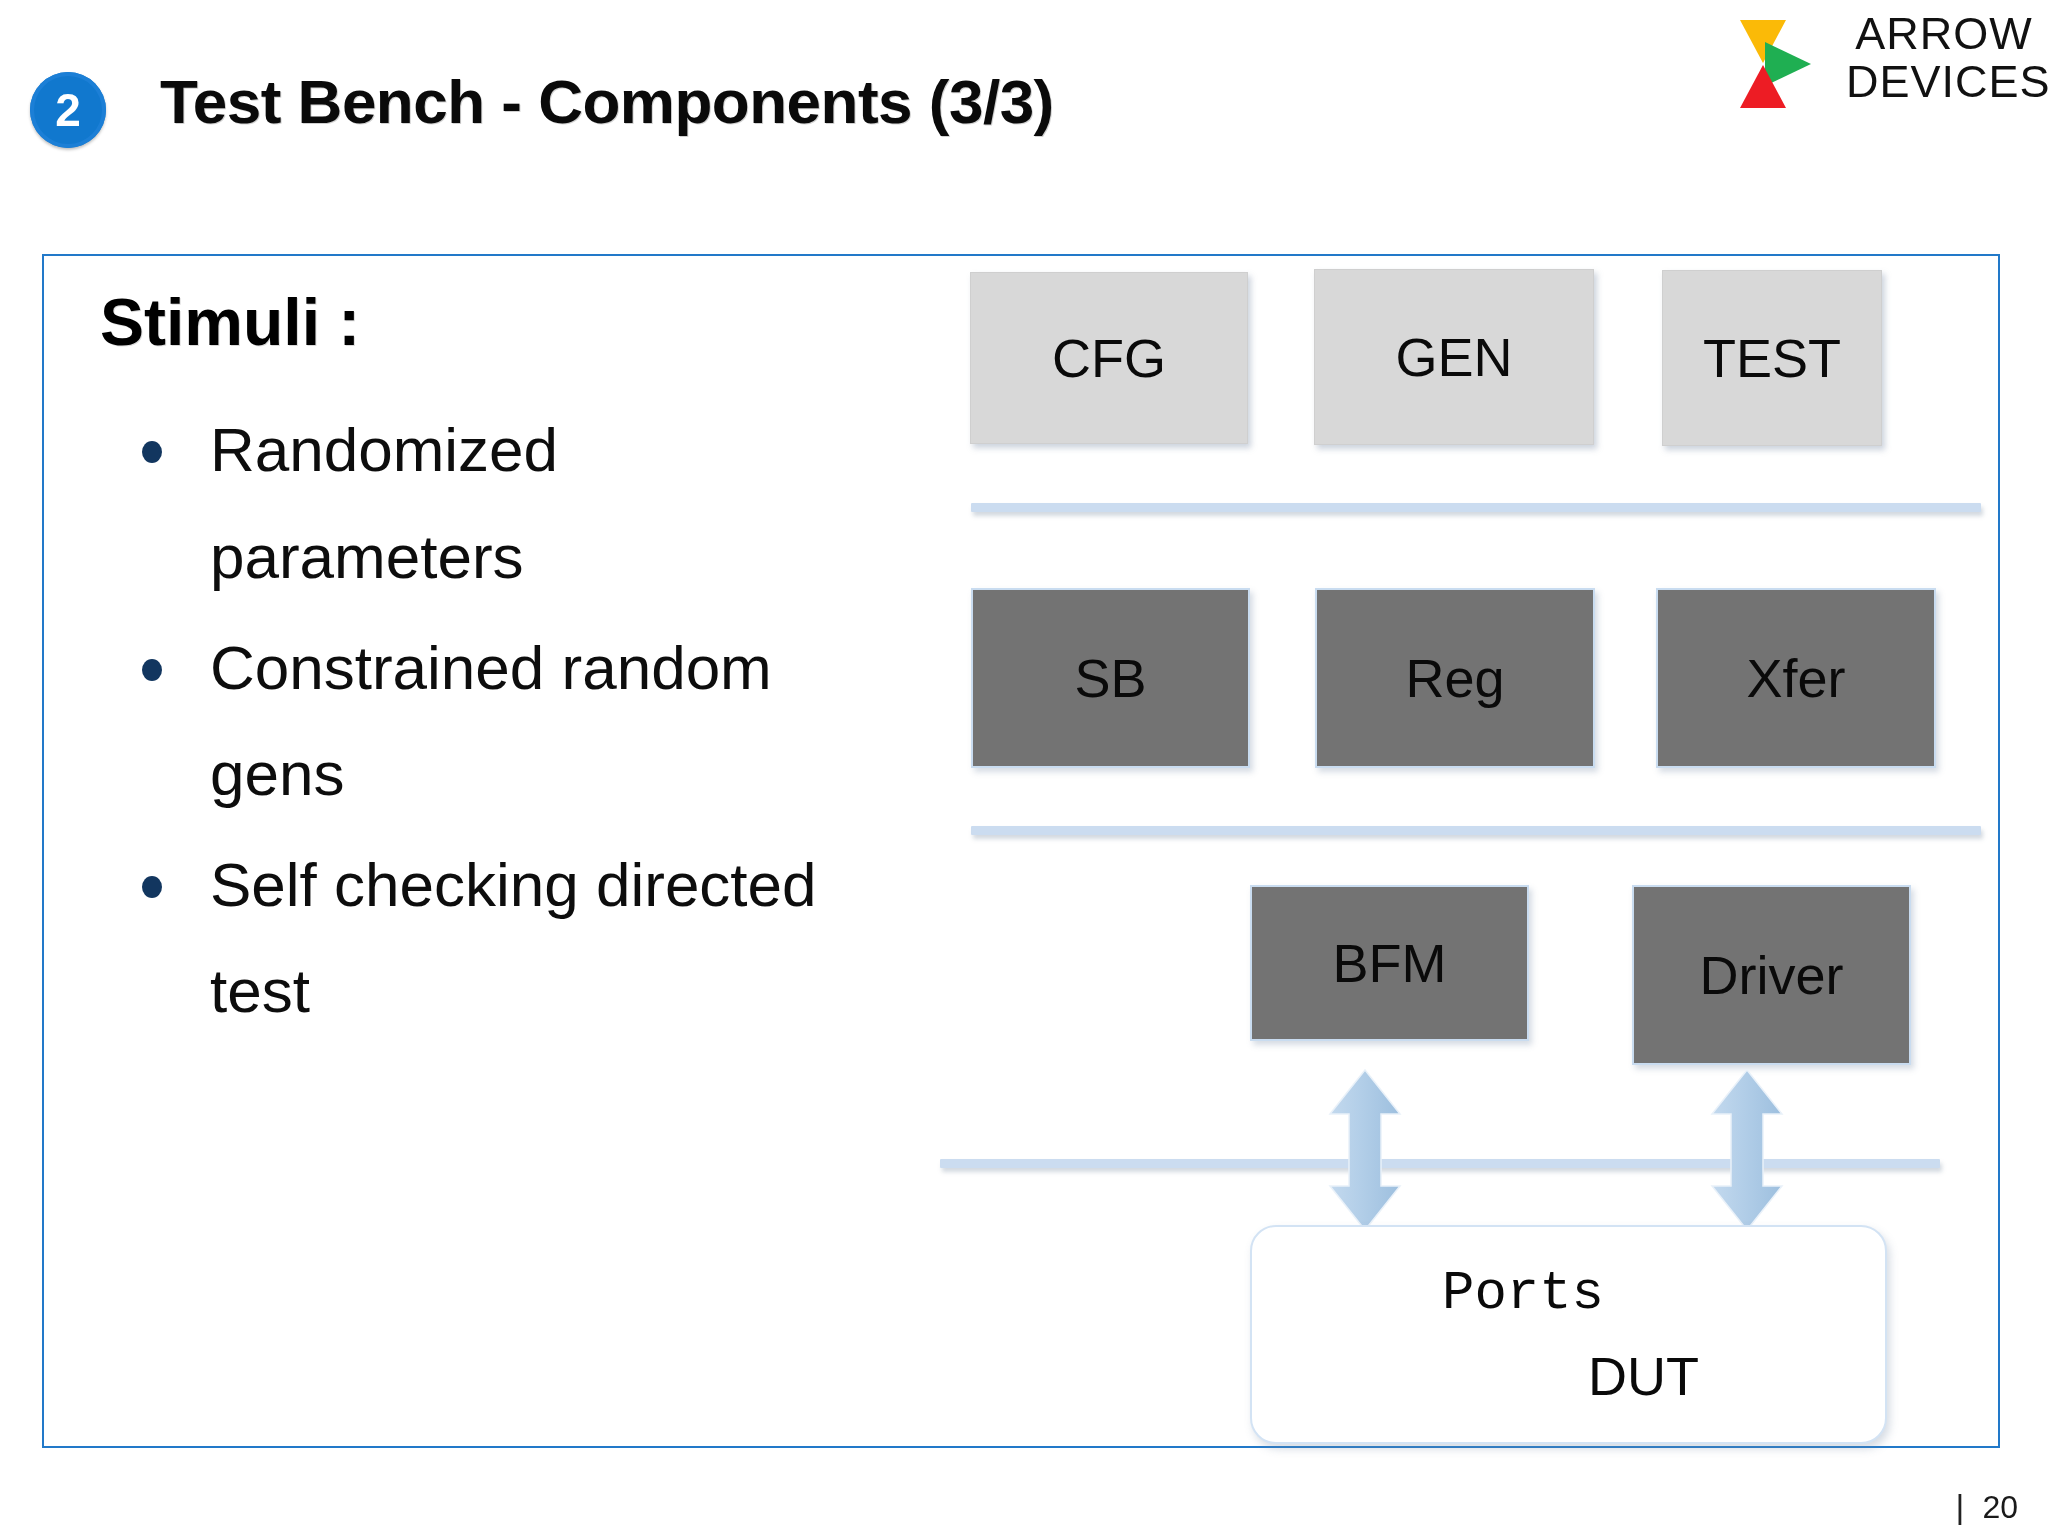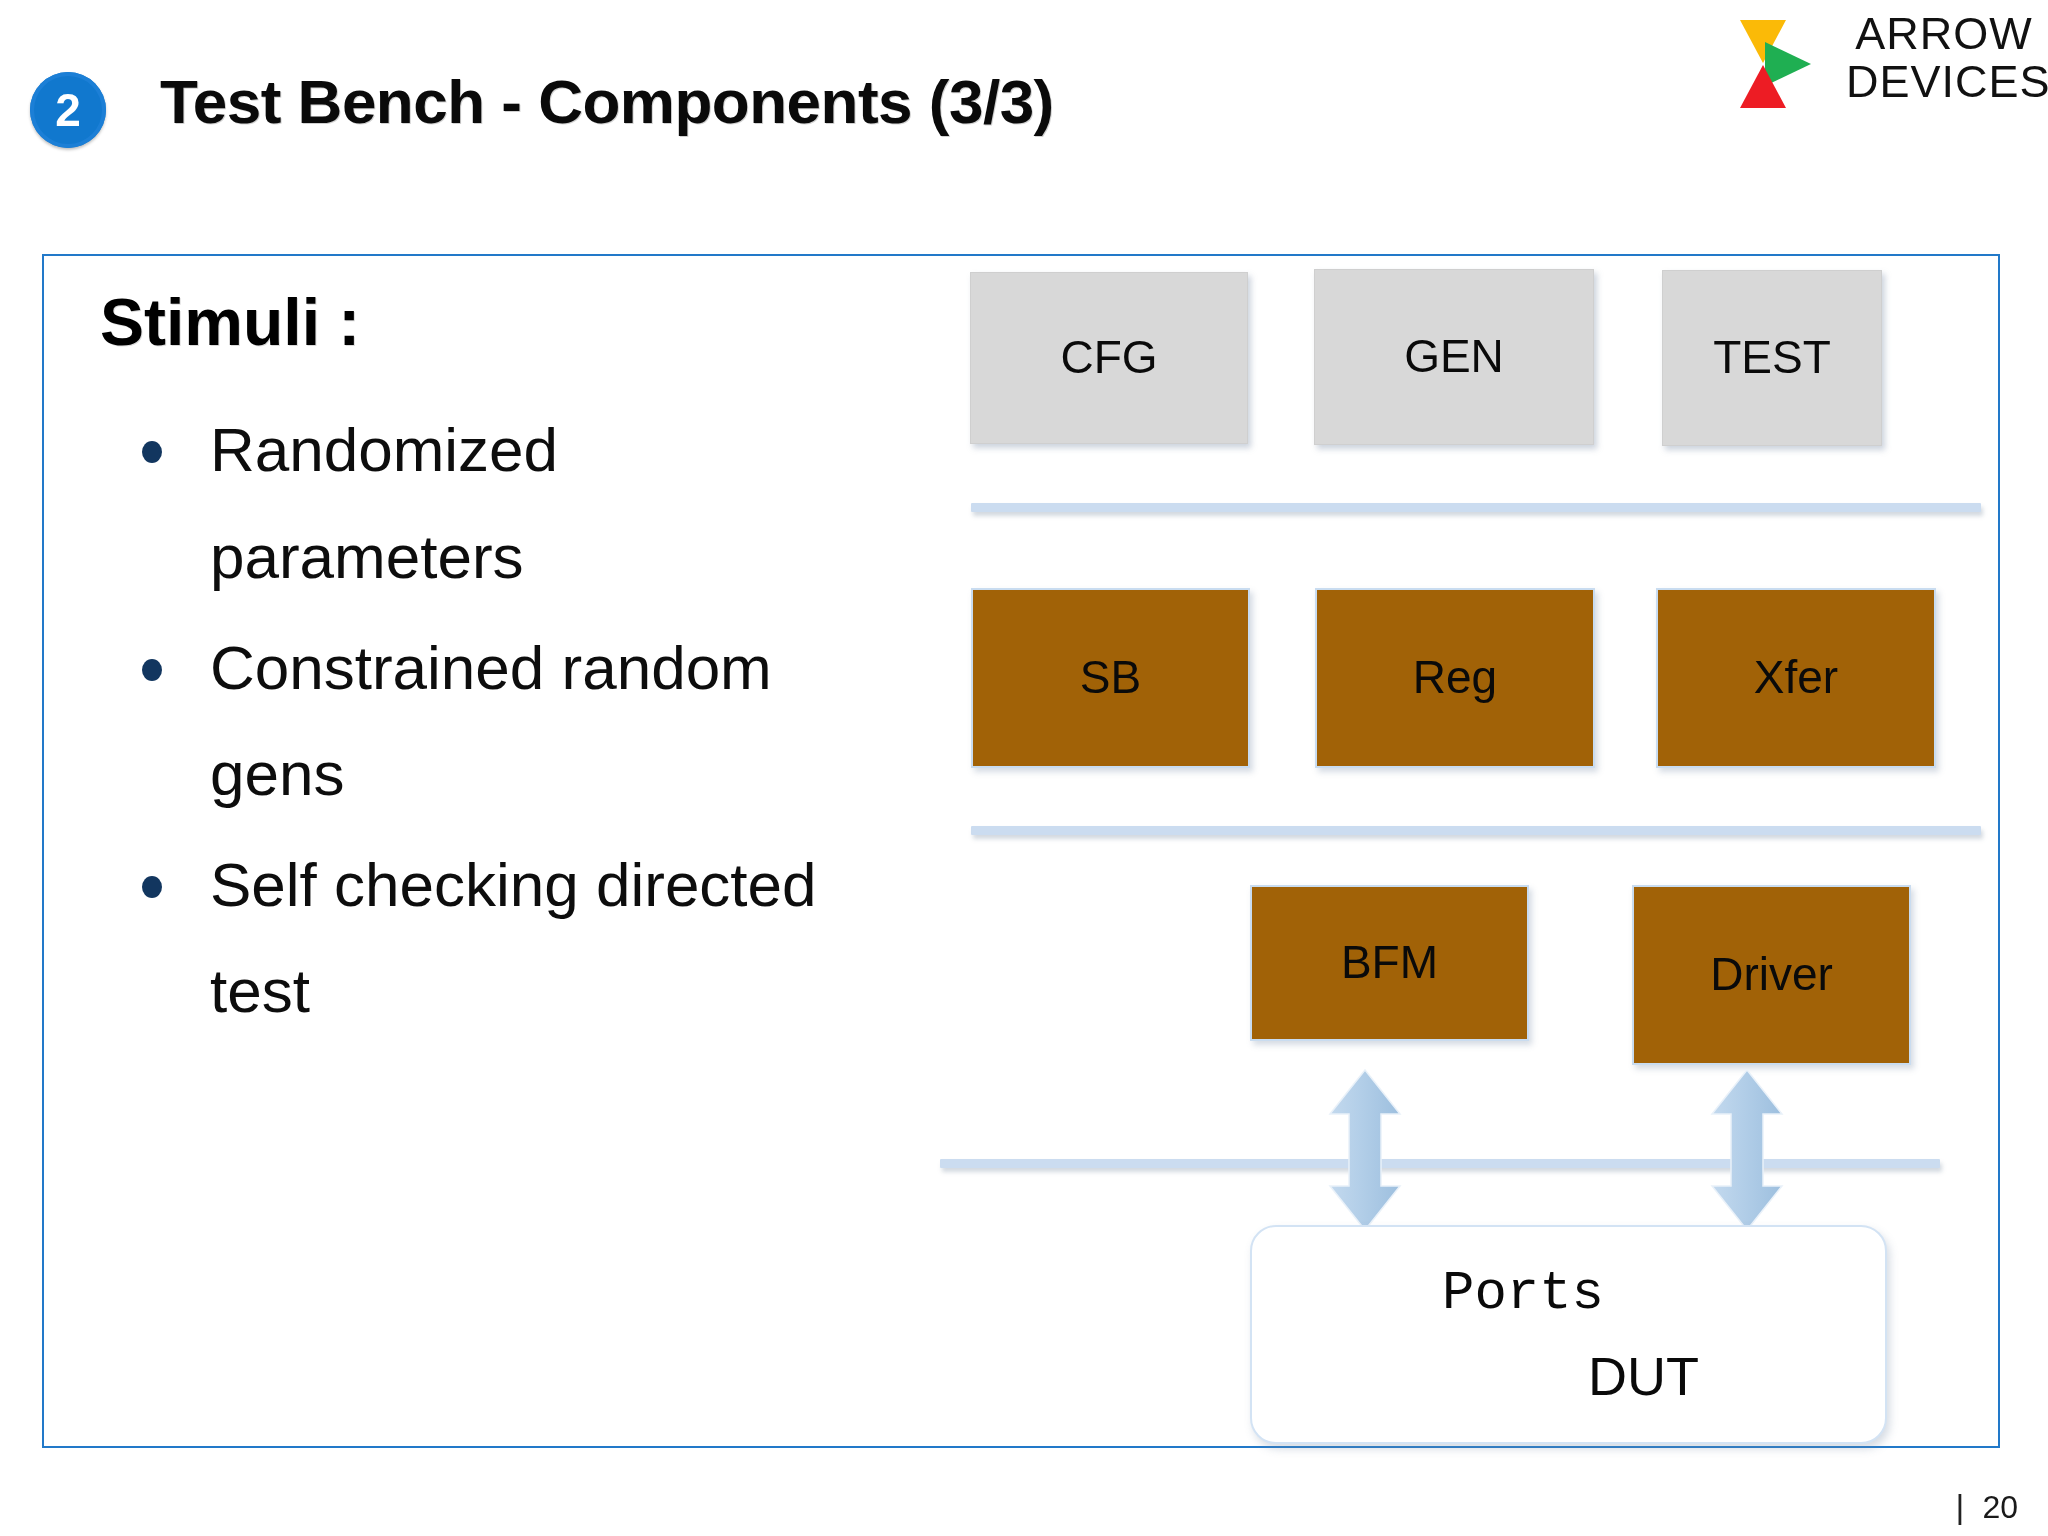--- a/index.html
+++ b/index.html
@@ -123,32 +123,32 @@
     width: 2048px; height: 1536px;
     pointer-events: none;
   }
   .dbox {
     position: absolute;
     box-sizing: border-box;
     display: flex;
     align-items: center;
     justify-content: center;
     text-align: right;
-    font-size: 46px;
+    font-size: 54px;
     line-height: 1.08;
     color: #0A0A0A;
     pointer-events: auto;
   }
   .dbox-gray {
     background: #D8D8D8;
     border: 1px solid #CFCFCF;
     box-shadow: 3px 4px 6px rgba(120,140,165,0.38);
   }
   .dbox-white {
-    background: #a16207;
+    background: #737373;
     border: 2px solid #C9DCF0;
     box-shadow: 3px 4px 6px rgba(120,140,165,0.30);
   }
   .dbox-dut {
     background: #FFFFFF;
     border: 2px solid #D3E3F4;
     border-radius: 26px;
     box-shadow: 3px 5px 8px rgba(120,140,165,0.30);
   }
   .hline {

